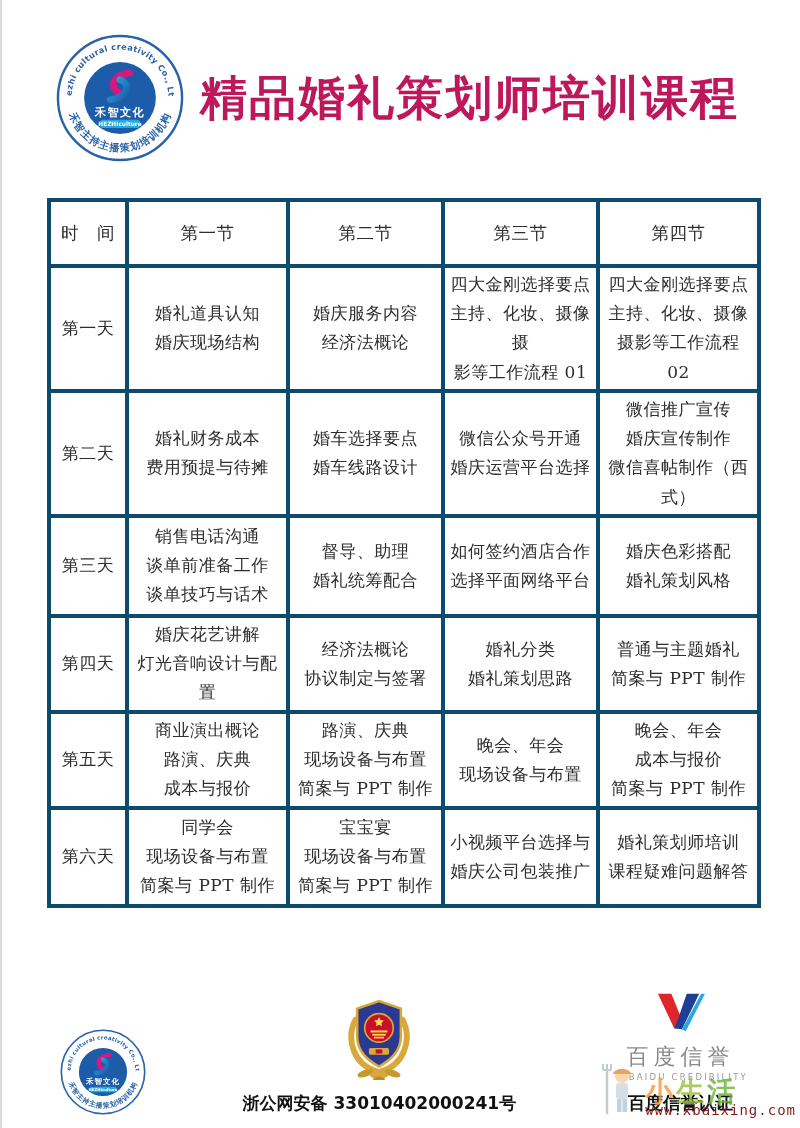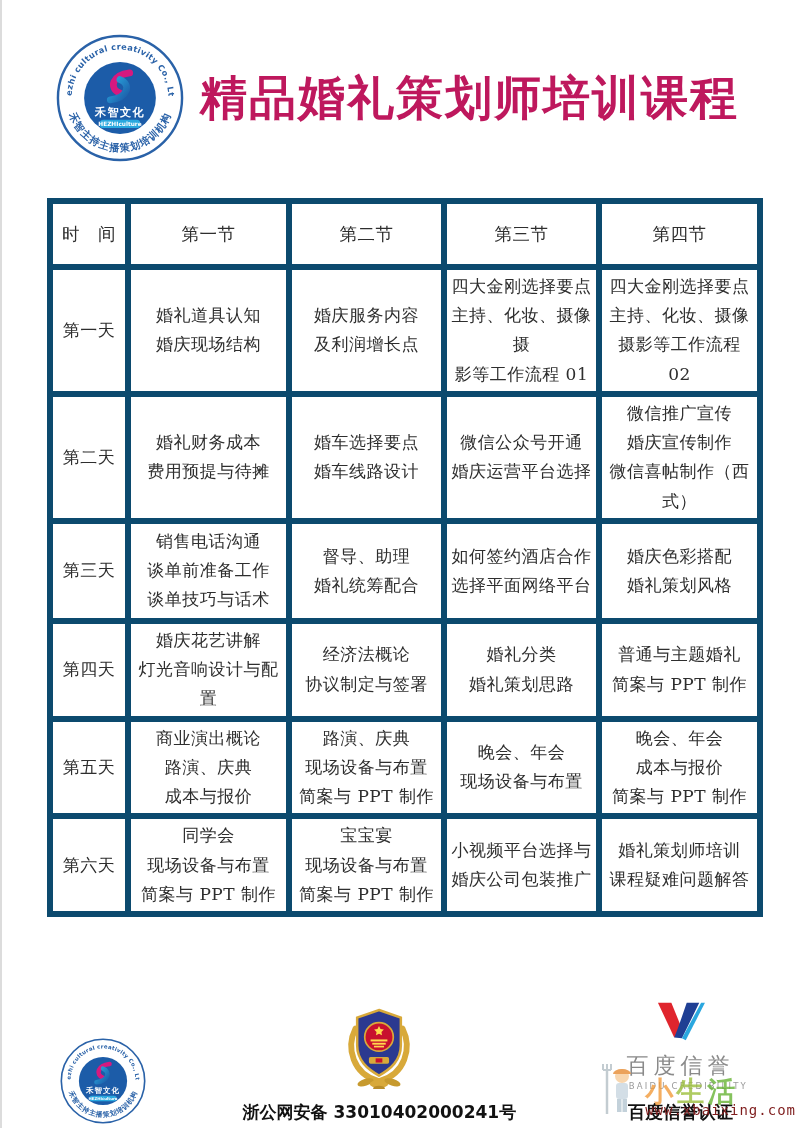--- a/index.html
+++ b/index.html
@@ -32,21 +32,21 @@
     font-family: "DejaVu Serif", "Liberation Serif", serif;
   }
   
   table.course {
     margin: 36px 45px 0 45px;
     width: 710px;
     border-collapse: collapse;
     table-layout: fixed;
   }
   table.course th, table.course td {
-    border: 6px solid #0c4a6e;
+    border: 4px solid #0c4a6e;
     text-align: center;
     vertical-align: middle;
     font-size: 17px;
     letter-spacing: 0.5px;
     line-height: 1.72;
     white-space: pre-line;
     color: #2e2e2e;
     font-weight: 400;
     padding: 2px 4px;
   }
@@ -181,21 +181,21 @@
         <th>第三节</th>
         <th>第四节</th>
       </tr>
     </thead>
     <tbody>
       <tr style="height:100px">
         <td>第一天</td>
         <td>婚礼道具认知
 婚庆现场结构</td>
         <td>婚庆服务内容
-及利润增长点</td>
+经济法概论</td>
         <td>四大金刚选择要点
 主持、化妆、摄像摄
 影等工作流程 01</td>
         <td>四大金刚选择要点
 主持、化妆、摄像
 摄影等工作流程 02</td>
       </tr>
       <tr style="height:93px">
         <td>第二天</td>
         <td>婚礼财务成本

